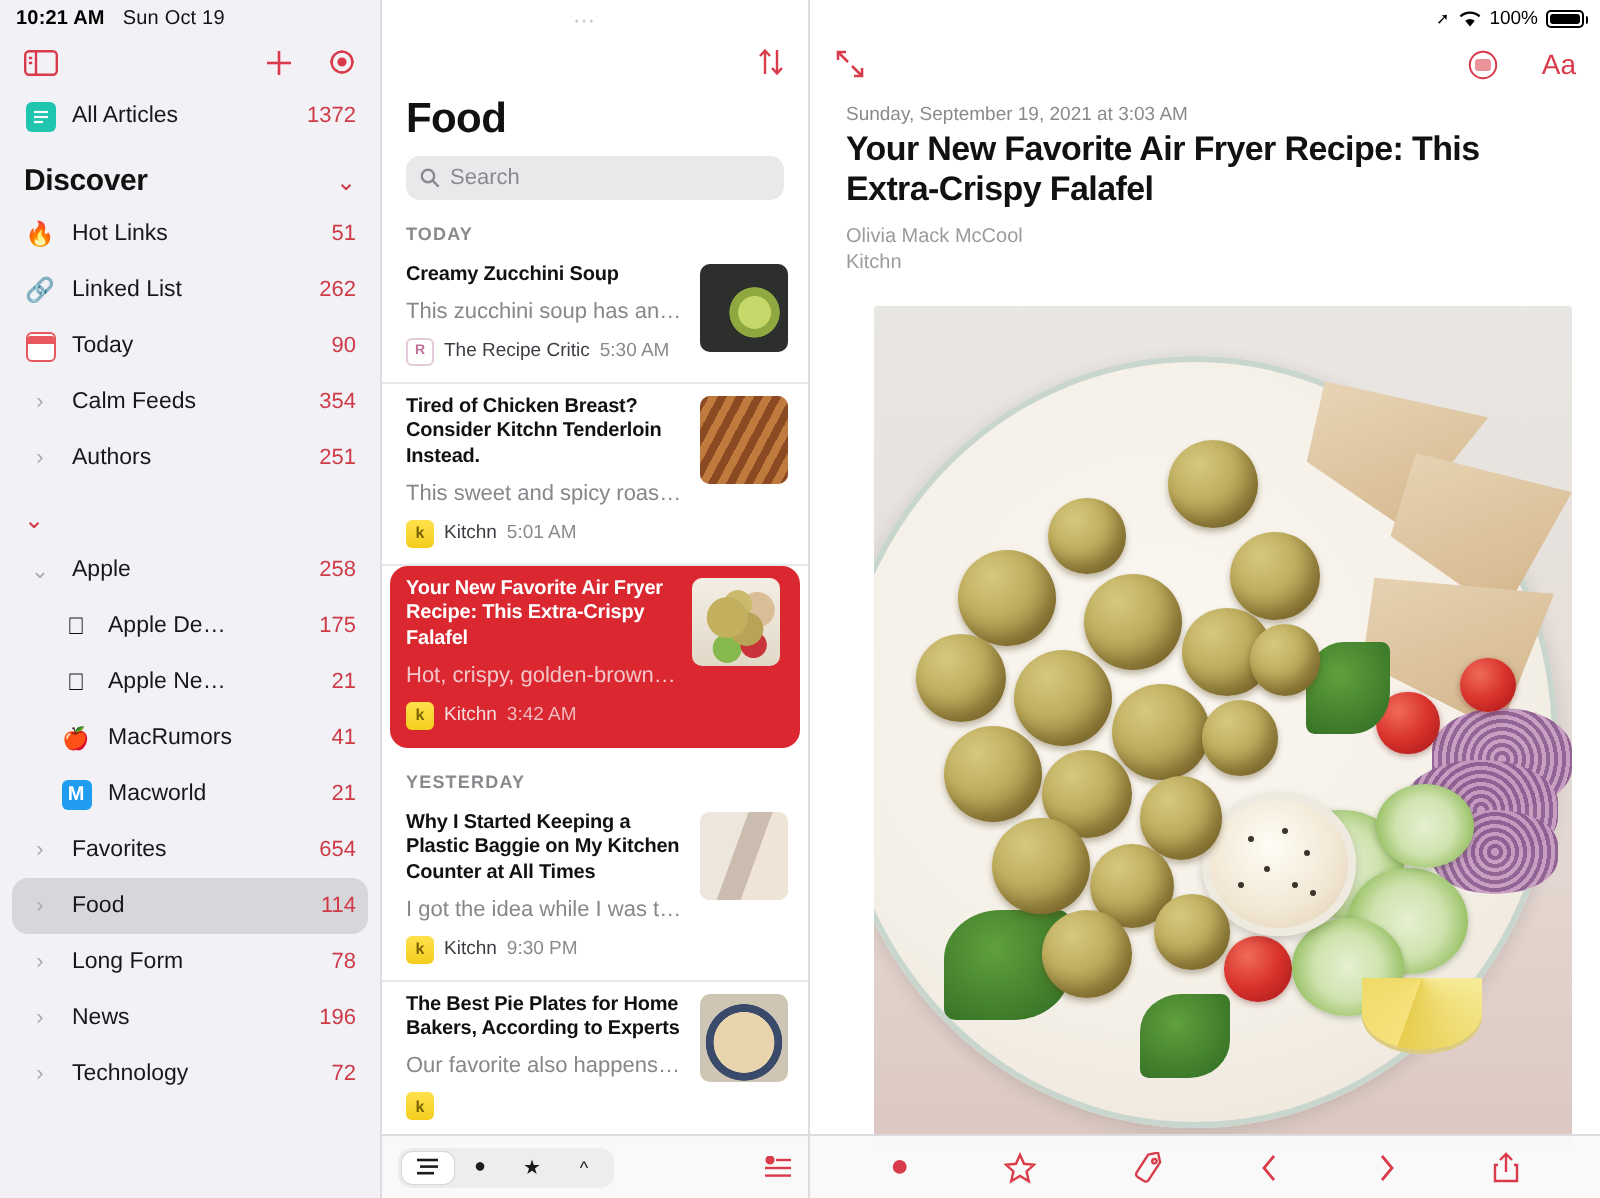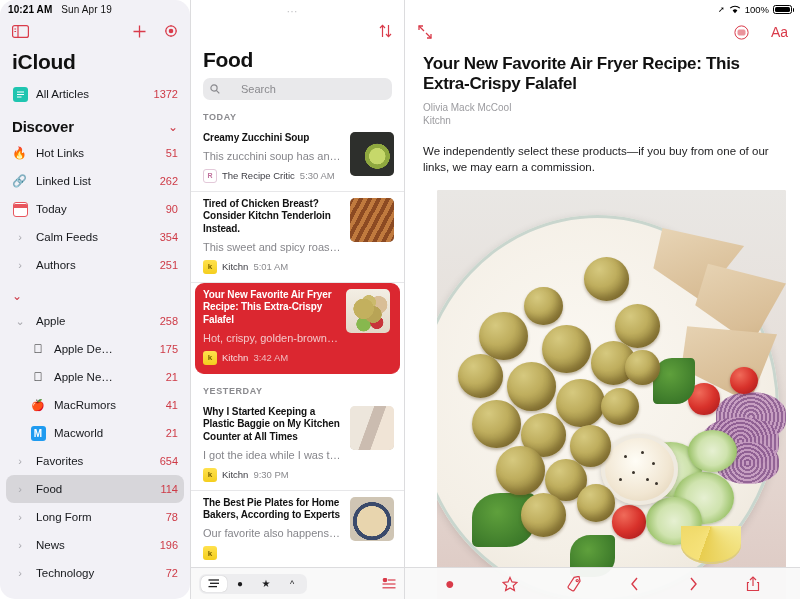--- a/index.html
+++ b/index.html
@@ -7,21 +7,21 @@
     width: 800px; height: 599px; overflow: hidden;
     font-family: "Liberation Sans", sans-serif;
     background: #ffffff;
     -webkit-font-smoothing: antialiased;
   }
   #app { position: relative; width: 800px; height: 599px; display: flex; }
 
   
   #sidebar {
     width: 190px; height: 599px; background: #F2F1F6;
-    position: relative; flex: 0 0 190px; overflow: hidden; border-radius: 15px;
+    position: relative; flex: 0 0 190px; overflow: hidden;
   }
   .statusbar {
     height: 18px; display: flex; align-items: center;
     padding: 0 0 0 8px; font-size: 10px; color: #000; gap: 9px;
     letter-spacing: .1px;
   }
   .statusbar .time { font-weight: 600; font-size: 10px; }
   .statusbar .date { font-size: 10px; color: #111; }
 
   .sb-toolbar {
@@ -79,21 +79,21 @@
     width: 215px; flex: 0 0 215px; height: 599px; background: #fff;
     border-left: 1px solid #DCDCDE; border-right: 1px solid #DCDCDE;
     position: relative; overflow: hidden;
   }
   .list-top { height: 18px; display:flex; align-items:center; justify-content:center; }
   .grabber { width: 22px; height: 3px; color:#c6c6c8; font-size: 11px; letter-spacing:2px; line-height:6px;}
   .list-toolbar { height: 26px; display:flex; align-items:center; justify-content:flex-end; padding-right: 12px;}
   .list-title { font-size: 21px; font-weight: 700; color: #111; padding: 4px 12px 6px 12px; letter-spacing:-0.3px;}
   .searchbar {
     margin: 0 12px 0 12px; height: 22px; background: #E9E9EB; border-radius: 7px;
-    display: flex; align-items: center; padding: 0 7px; gap: 21px;
+    display: flex; align-items: center; padding: 0 7px; gap: 5px;
   }
   .searchbar .ph { font-size: 11px; color: #8A8A8E; }
   .sect-label { font-size: 9px; font-weight: 600; color: #8A8A8E; letter-spacing: .6px; padding: 12px 12px 4px 12px;}
 
   .art {
     display: flex; padding: 6px 10px 8px 12px; gap: 8px;
     border-bottom: 1px solid #E7E7E9; cursor: pointer; position: relative;
   }
   .art .txt { flex: 1; min-width: 0; }
   .art .ti { font-size: 10px; font-weight: 700; color: #111; line-height: 1.26; letter-spacing: -.1px;}
@@ -203,21 +203,21 @@
 </style>
 </head>
 <body>
 
 <div id="app">
 
   <div id="sidebar">
 
     <div class="statusbar">
       <span class="time">10:21 AM</span>
-      <span class="date">Sun Apr 19</span>
+      <span class="date">Sun Oct 19</span>
     </div>
 
     <div class="sb-toolbar">
       <span class="ico-btn">
         <svg width="17" height="13" viewBox="0 0 17 13" fill="none" stroke="#D93B4A" stroke-width="1.2">
           <rect x="0.6" y="0.6" width="15.8" height="11.8" rx="2"></rect>
           <line x1="6" y1="0.6" x2="6" y2="12.4"></line>
           <line x1="2.4" y1="4" x2="4.1" y2="4"></line>
           <line x1="2.4" y1="6.5" x2="4.1" y2="6.5"></line>
         </svg>
@@ -234,21 +234,20 @@
           <circle cx="7" cy="7" r="5.2"></circle>
             <circle cx="7" cy="7" r="1.7" fill="#D93B4A"></circle>
           <line x1="7" y1="1.2" x2="7" y2="2.4"></line>
             <line x1="7" y1="11.6" x2="7" y2="12.8"></line>
           <line x1="1.2" y1="7" x2="2.4" y2="7"></line>
             <line x1="11.6" y1="7" x2="12.8" y2="7"></line>
         </svg>
       </span>
     </div>
 
-    <div class="sb-title">iCloud</div>
 
     <div class="row">
       <span class="ic">
         <span class="sq" style="background:#20C5B0;">
           <svg width="9" height="9" viewBox="0 0 9 9" stroke="#fff" stroke-width="1.1">
             <line x1="1" y1="2" x2="8" y2="2"></line>
               <line x1="1" y1="4.5" x2="8" y2="4.5"></line>
               <line x1="1" y1="7" x2="5.5" y2="7"></line>
           </svg>
         </span>
@@ -508,24 +507,24 @@
       <span class="ico-btn" style="margin-right:22px;">
         <svg width="15" height="15" viewBox="0 0 15 15" stroke="#D93B4A" stroke-width="1" fill="none">
           <circle cx="7.5" cy="7.5" r="6.6"></circle>
           <rect x="4" y="5" width="7" height="5" rx="1" fill="#D93B4A" opacity=".55"></rect>
         </svg>
       </span>
       <span class="ico-btn" style="font-size:14px;color:#D93B4A;">Aa</span>
     </div>
 
     <div class="d-body">
+      <div class="d-date">Sunday, September 19, 2021 at 3:03 AM</div>
       <div class="d-title">Your New Favorite Air Fryer Recipe: This Extra-Crispy Falafel</div>
       <div class="d-author">Olivia Mack McCool</div>
       <div class="d-author" style="margin-top:0;">Kitchn</div>
-      <div class="d-para">We independently select these products—if you buy from one of our links, we may earn a commission.</div>
     </div>
 
     <div class="hero">
       <div class="photo">
         <div class="bg"></div>
         <div class="plate"></div>
 
         <div class="pita" style="left:62%;top:9%;width:26%;height:24%;clip-path:polygon(10% 0,100% 18%,52% 72%,0 40%);"></div>
         <div class="pita" style="left:74%;top:16%;width:26%;height:26%;clip-path:polygon(14% 6%,100% 24%,62% 80%,0 44%);"></div>
         <div class="pita" style="left:70%;top:30%;width:28%;height:24%;clip-path:polygon(6% 10%,98% 18%,70% 86%,0 52%);"></div>

